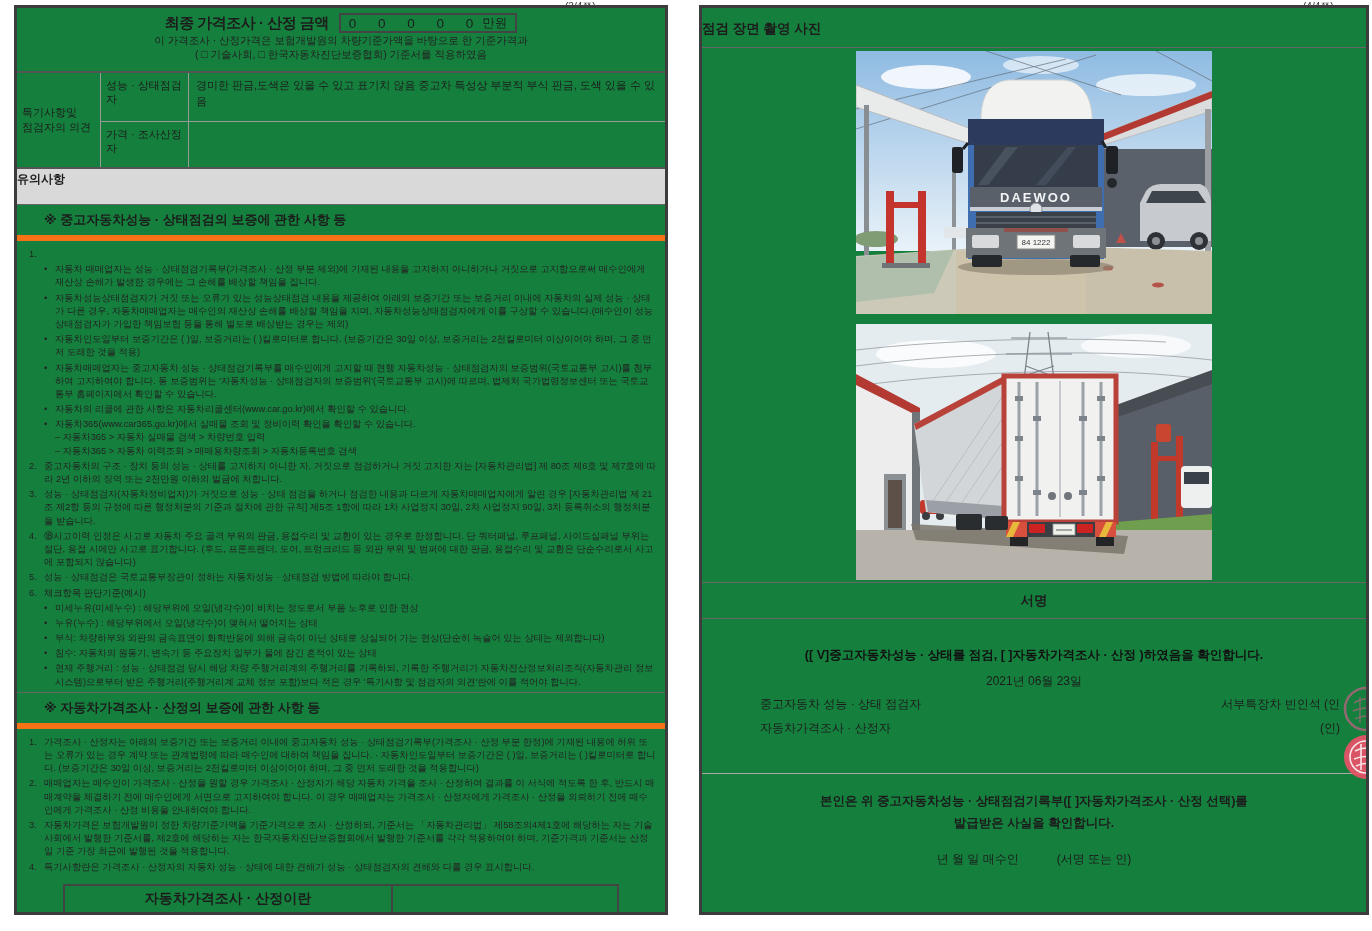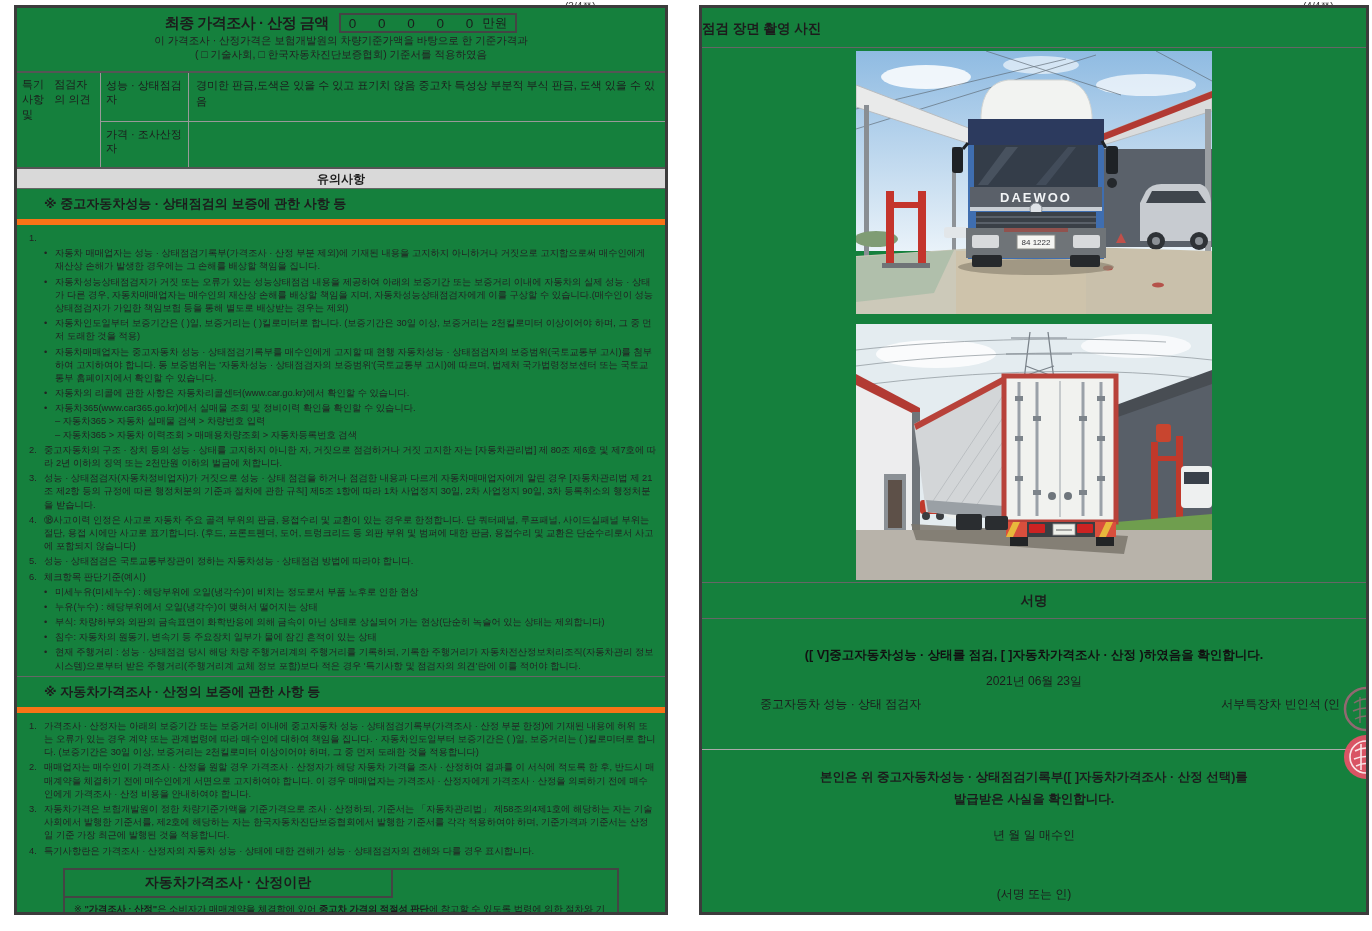--- a/index.html
+++ b/index.html
@@ -19,26 +19,26 @@
   
   .price-head { text-align:center; padding-top:5px; border-bottom:2px solid #555; height:65px; }
   .price-line { display:flex; justify-content:center; align-items:center; gap:10px; }
   .price-title { font-weight:bold; font-size:15px; letter-spacing:-0.5px; }
   .amount-box { border:2px solid #444; padding:0 8px; font-size:13.5px; display:inline-flex; align-items:center; height:20px; }
   .amount-digits { letter-spacing:9px; }
   .amount-unit { font-size:12.5px; }
   .price-note { font-size:10.5px; line-height:1.35; color:#222; }
 
   .op-table { display:grid; grid-template-columns:84px 88px 1fr; border-bottom:2px solid #555; height:96px; font-size:11px; }
-  .op-rowhead { grid-row:1 / span 2; border-right:1px solid #999; display:flex; flex-direction:row; justify-content:center; padding:4px 5px; line-height:1.35; }
+  .op-rowhead { grid-row:1 / span 2; border-right:1px solid #999; display:flex; flex-direction:column; justify-content:center; padding:4px 5px; line-height:1.35; }
   .op-label { border-right:1px solid #999; padding:5px; line-height:1.3; }
   .op-label.r1, .op-content.r1 { border-bottom:1px solid #999; }
   .op-content { padding:5px 7px; line-height:1.45; }
 
-  .notice-bar { background:#d9d9d9; border-bottom:1px solid #666; text-align:center; font-weight:bold; font-size:12px; height:20px; line-height:20px; }
+  .notice-bar { background:#d9d9d9; border-bottom:1px solid #666; text-align:left; font-weight:bold; font-size:12px; height:36px; line-height:20px; }
   .sec-title { font-weight:bold; font-size:13px; padding:6px 0 6px 27px; border-bottom:6px solid #f97316; }
   .sec-title.second { border-top:1px solid #666; }
 
   .list { padding:5px 8px 3px 12px; font-size:9.3px; line-height:1.42; color:#222; }
   .num-item { display:flex; margin-top:2px; }
   .num { width:15px; flex:none; }
   .itxt { flex:1; }
   .bul { display:flex; padding-left:15px; margin-top:2px; }
   .bdot { width:11px; flex:none; }
   .subline { padding-left:26px; }
@@ -60,21 +60,21 @@
 
   .signers { position:relative; width:610px; margin:3px 0 0 58px; font-size:12px; }
   .signer-row { display:flex; justify-content:space-between; height:24px; align-items:center; }
   .signer-name { text-align:right; padding-right:30px; }
   .stamp { position:absolute; right:-20px; width:48px; height:48px; }
   .stamp.s1 { top:-8px; }
   .stamp.s3 { top:40px; }
 
   .sign-divider { border-top:1px solid #aaa; margin-top:32px; }
   .buyer-block { margin-top:16px; text-align:center; font-weight:bold; font-size:12.5px; line-height:1.8; }
-  .buyer-date-row { margin-top:14px; text-align:center; font-size:12px; font-weight:normal; display:flex; justify-content:center; gap:38px;flex-direction:column; }
+  .buyer-date-row { margin-top:14px; text-align:center; font-size:12px; font-weight:normal; display:flex; justify-content:center; gap:38px; }
 </style>
 </head>
 <body>
 
 <div class="corner-label" style="left:565px;">(3/4쪽)</div>
 <div class="corner-label" style="left:1303px;">(4/4쪽)</div>
 
 <div class="page" id="left-page">
 
   <div class="price-head">
@@ -403,20 +403,24 @@
     <div>([ V]중고자동차성능 · 상태를 점검, [  ]자동차가격조사 · 산정 )하였음을 확인합니다.</div>
   </div>
 
   <div class="sign-date">2021년 06월 23일</div>
 
   <div class="signers">
     <div class="signer-row">
       <span>중고자동차 성능 · 상태 점검자</span>
       <span class="signer-name">서부특장차 빈인석 (인</span>
     </div>
+    <div class="signer-row">
+      <span>자동차가격조사 · 산정자</span>
+      <span class="signer-name">(인)</span>
+    </div>
 
     <svg class="stamp s1" viewBox="0 0 48 48">
       <circle cx="24" cy="24" r="21" fill="none" stroke="#a8647a" stroke-width="2.5" opacity="0.85"></circle>
       <g stroke="#a8647a" stroke-width="1.4" fill="none" opacity="0.75">
         <path d="M12,18 Q24,10 36,18"></path>
           <path d="M11,26 Q24,20 37,26"></path>
         <path d="M13,34 Q24,28 35,34"></path>
           <path d="M18,12 L18,38"></path>
           <path d="M30,12 L30,38"></path>
       </g>

